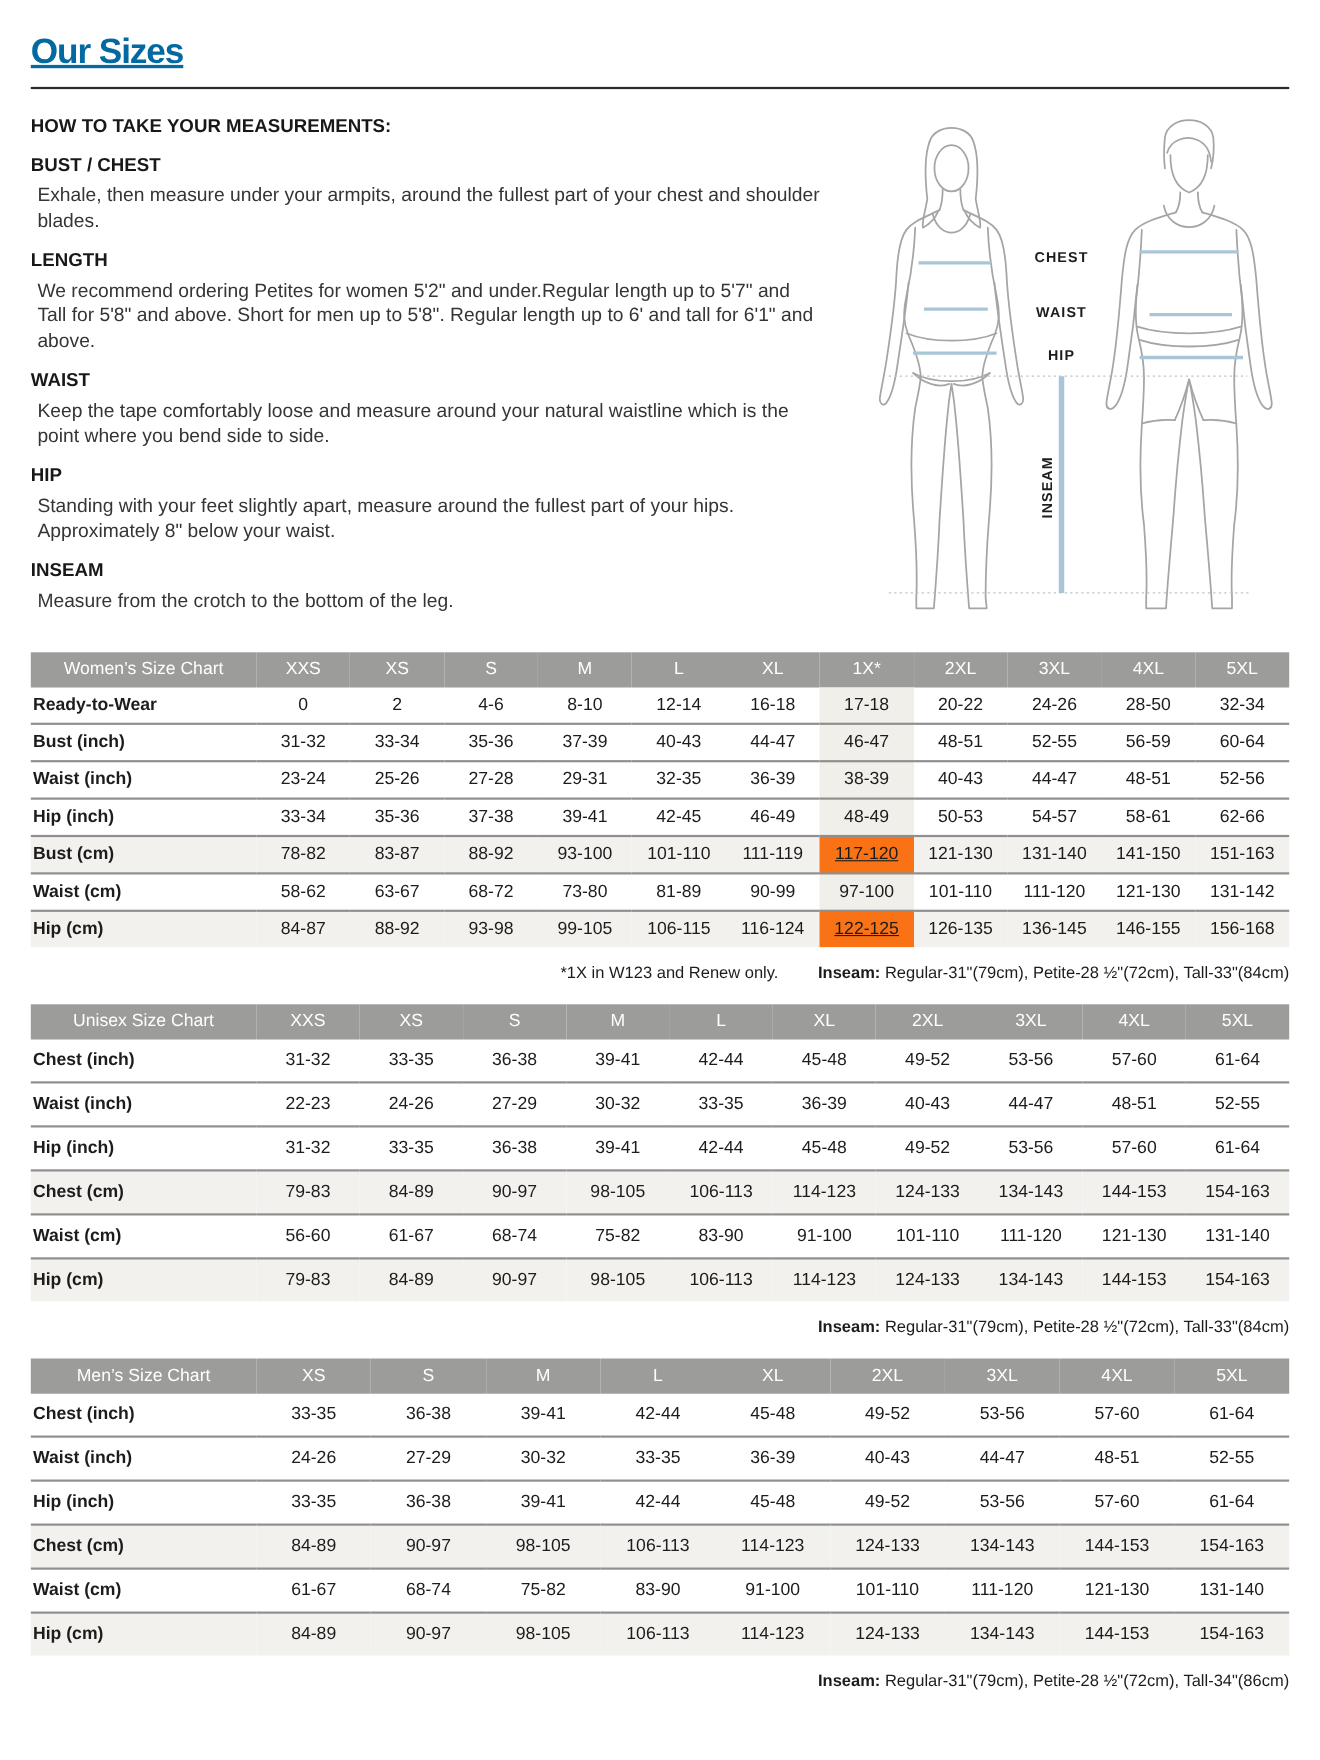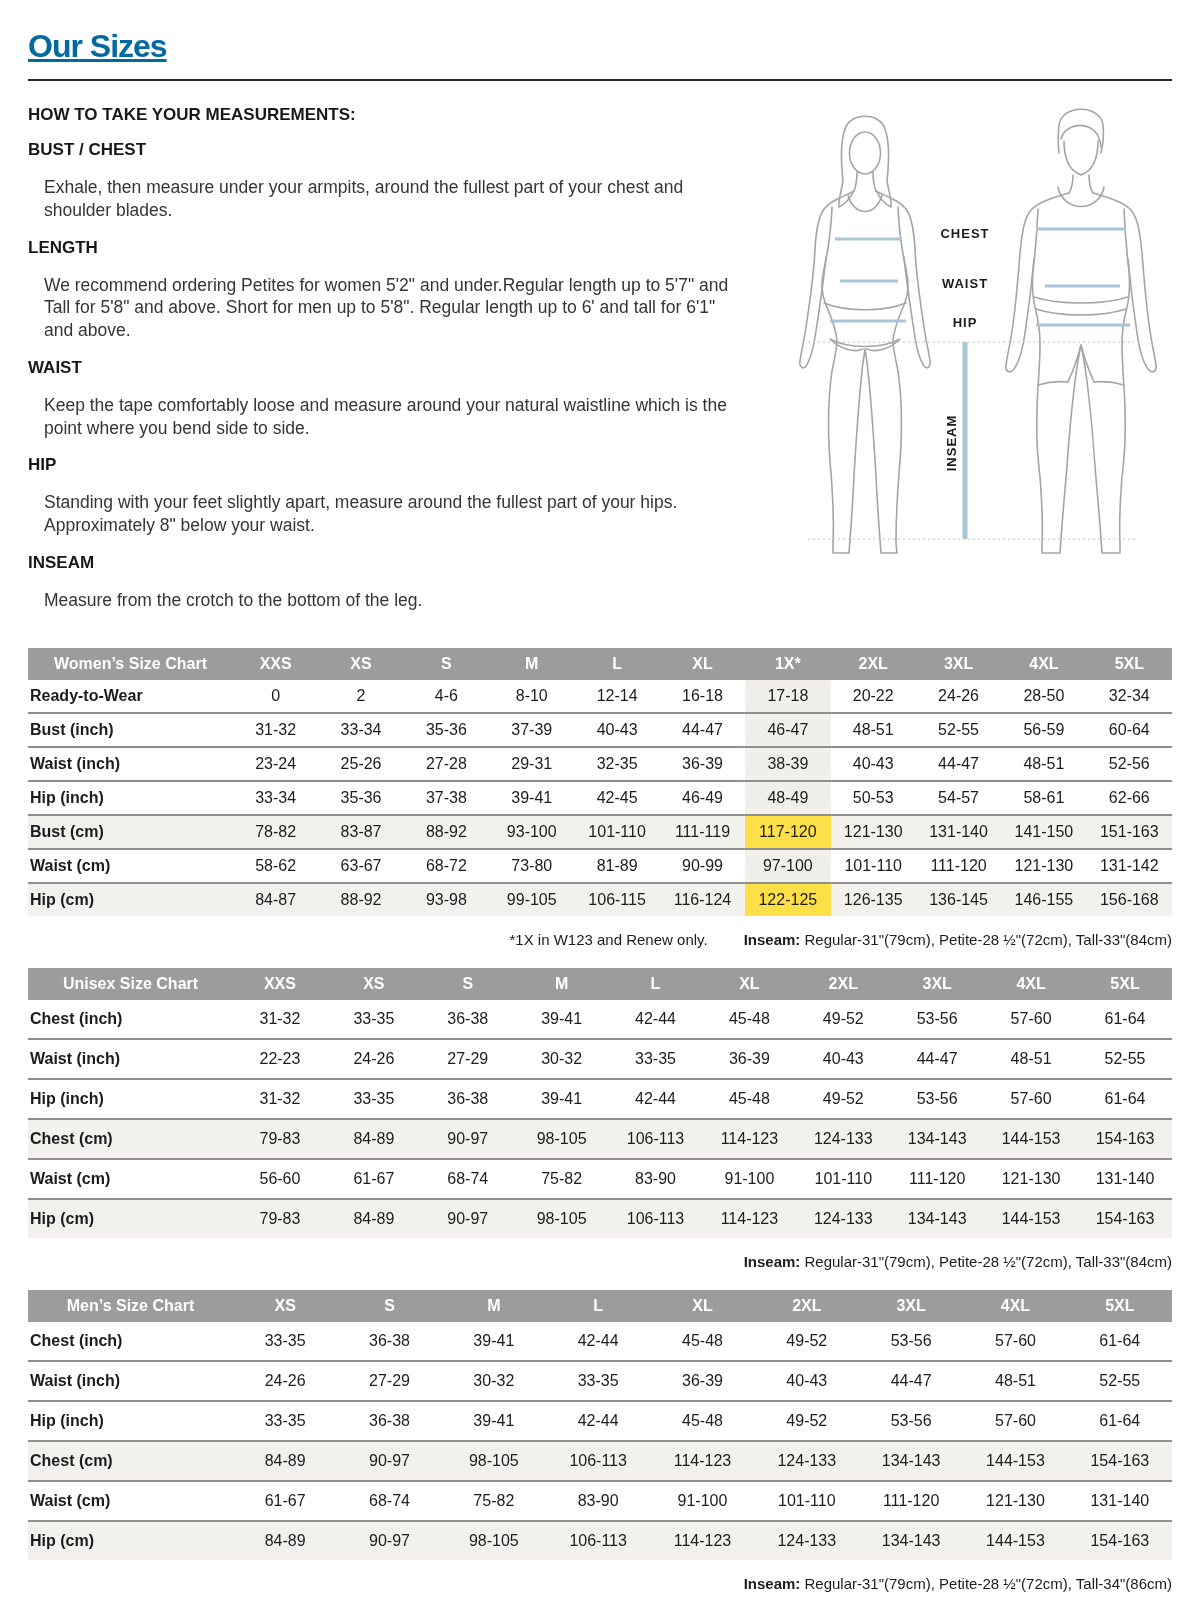--- a/index.html
+++ b/index.html
@@ -6,39 +6,39 @@
   body { width:1200px; font-family:"Liberation Sans", sans-serif; color:#1d1d1d; }
   .page { padding:18px 28px 6px 28px; }
 
   h1 { font-size:32px; font-weight:bold; letter-spacing:-1px; color:#0369a1; margin:10px 0 14px 0;text-decoration:underline; }
   .rule { border:none; border-top:2px solid #2a2a2a; margin:0 0 16px 0; }
 
   .content { display:flex; }
   .textcol { width:724px; }
   .how-heading { font-size:17px; font-weight:bold; margin:8px 0 14px 0; color:#181818; }
   .sec h3 { font-size:17px; font-weight:bold; margin:15px 0 5px 0; color:#181818; }
-  .sec p  { font-size:17.5px; line-height:1.3; margin:16px; color:#353535; }
+  .sec p  { font-size:17.5px; line-height:1.3; margin:6px; color:#353535; }
 
   .diagramcol { margin-left:auto; width:404px; position:relative; margin-top:-6px; }
   .diagramcol svg { display:block; }
   .fig { fill:none; stroke:#a5a5a5; stroke-width:1.6; stroke-linecap:round; stroke-linejoin:round; }
   .mline { stroke-width:3; fill:none; }
   .mline-v { stroke-width:5; fill:none; }
   .dash { stroke:#c2c2c2; stroke-width:1.2; stroke-dasharray:2,3; fill:none; }
   .dlabel { font-family:"Liberation Sans",sans-serif; font-size:13px; font-weight:bold; fill:#1c1c1c; letter-spacing:1px; }
 
   table { border-collapse:collapse; width:100%; table-layout:fixed; margin-top:20px; }
-  thead th { background:#9c9c9a; color:#ffffff; font-size:16px; font-weight:bold; padding:7px 2px; text-align:center; }
+  thead th { background:#9c9c9a; color:#ffffff; font-size:16px; font-weight:normal; padding:7px 2px; text-align:center; }
   tbody td { text-align:center; font-size:16px; padding:7px 2px; color:#1c1c1c; }
   table.roomy tbody td { padding:10px 2px; }
   tbody td.rlabel { text-align:left; font-weight:bold; padding-right:16px; }
   tbody tr + tr td { border-top:2px solid #8f8f8f; }
   tr.shaded td { background:#f2f1ee; }
   td.hl { background:#f0efea; }
-  tr.shaded td.hl { background:#fde047; }
+  tr.shaded td.hl { background:#f97316;text-decoration:underline; }
 
   .footrow { display:flex; justify-content:flex-end; gap:36px; font-size:15px; color:#1c1c1c; margin:15px 0 6px 0; }
   .footrow b { font-weight:bold; }
 </style>
 </head>
 <body>
 
 <div class="page">
 
   <h1>Our Sizes</h1>

